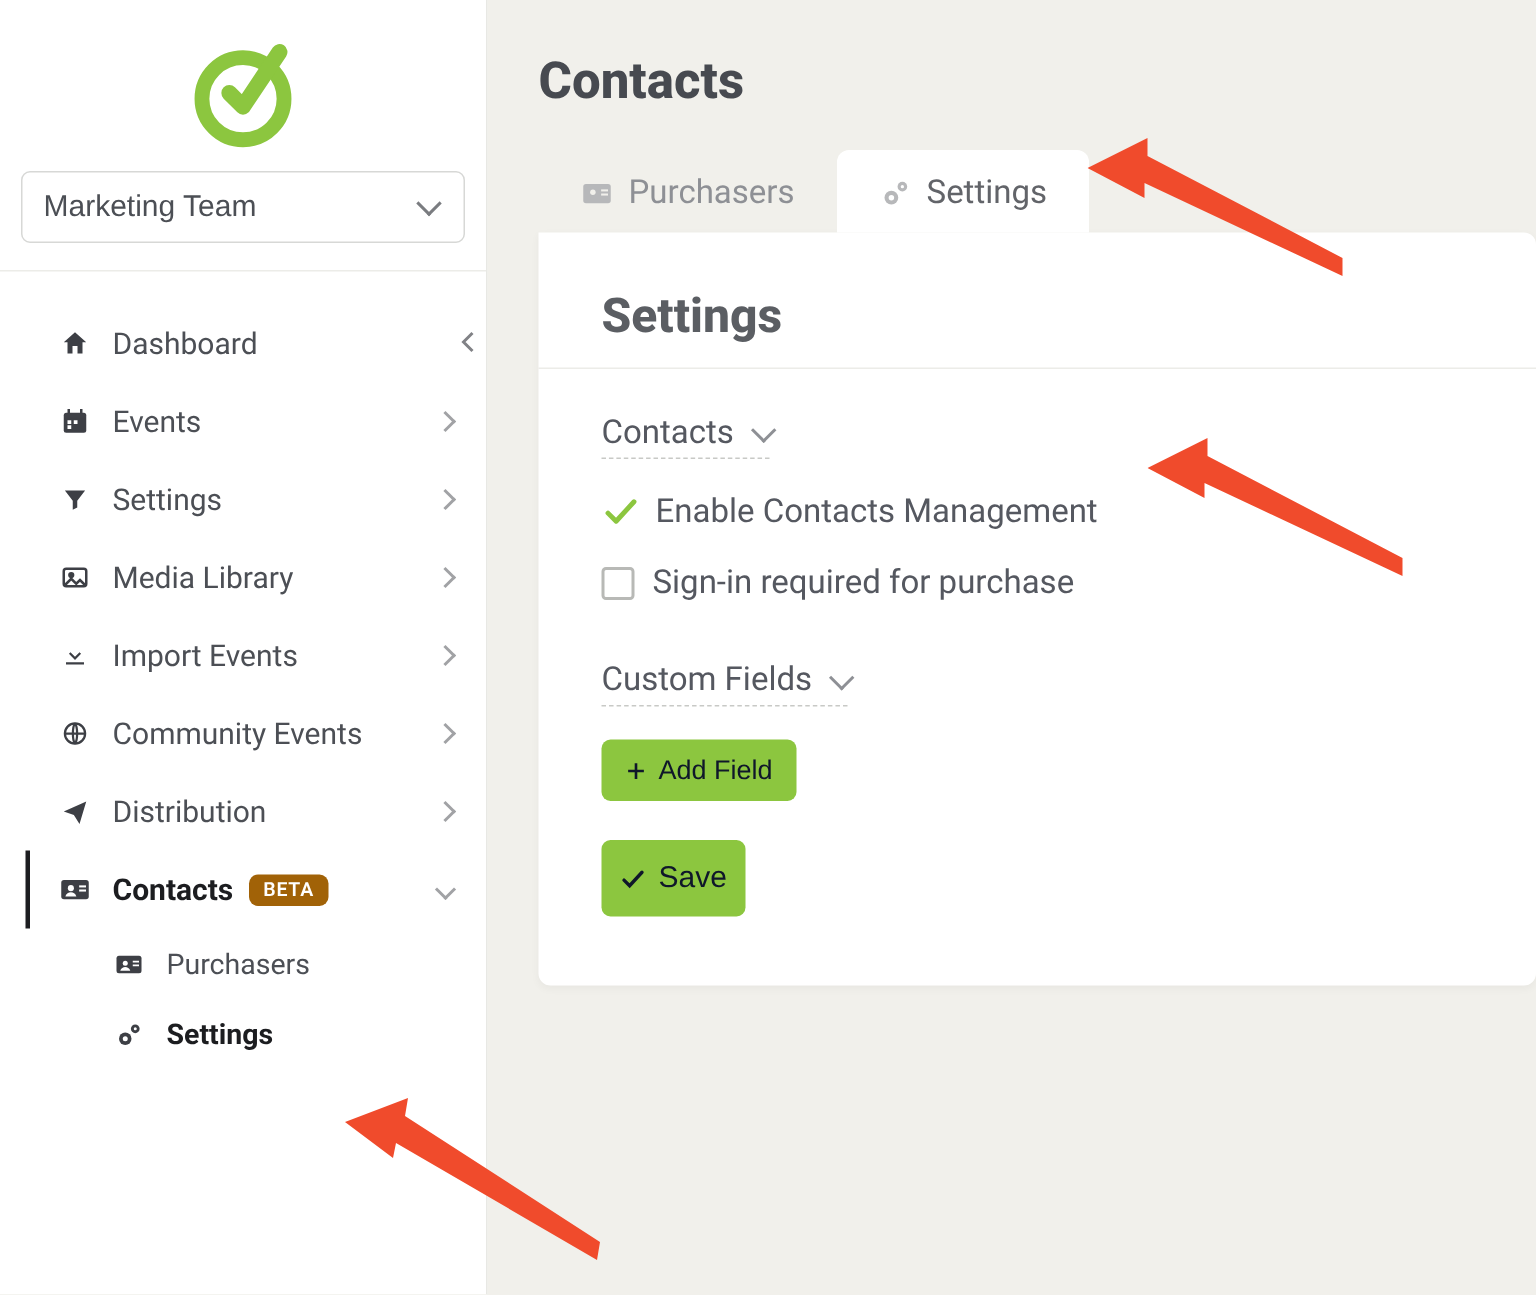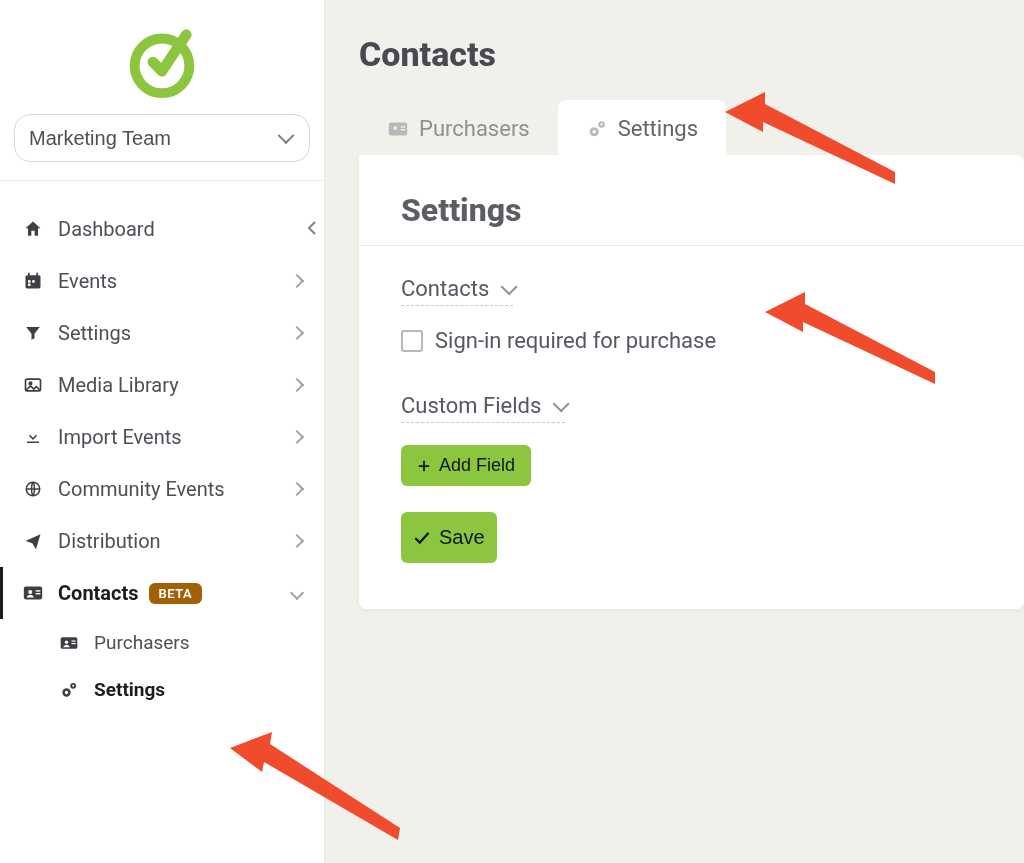--- a/index.html
+++ b/index.html
@@ -28,21 +28,21 @@
   .logo {
     width: 76px;
     height: 76px;
   }
   .team-select-wrap {
     padding: 4px 14px 18px;
   }
   .team-select {
     width: 100%;
     border: 1px solid #d7d8d6;
-    border-radius: 16px;
+    border-radius: 6px;
     padding: 12px 14px;
     font-size: 20px;
     background: #fff;
     color: #4c4f55;
     appearance: none;
     position: relative;
   }
   .team-select-container {
     position: relative;
   }
@@ -58,20 +58,21 @@
     transform: translateY(-70%) rotate(45deg);
     pointer-events: none;
   }
   .divider {
     height: 1px;
     background: #ecece8;
     margin: 0;
   }
   .nav {
     padding-top: 22px;
+    padding-left: 17px;
   }
   .nav-item {
     display: flex;
     align-items: center;
     padding: 14px 22px;
     font-size: 20px;
     color: #4c4f55;
     position: relative;
     cursor: pointer;
   }
@@ -427,20 +428,28 @@
 
   <div class="panel">
     <h2 class="panel-title">Settings</h2>
     <hr>
 
     <div class="section-head">
       <span>Contacts</span>
       <span class="caret"></span>
     </div>
 
+    <div class="check-row">
+      <span class="checkmark">
+        <svg viewBox="0 0 24 24" width="26" height="26" fill="none" stroke="currentColor" stroke-width="3" stroke-linecap="round" stroke-linejoin="round">
+            <path d="M4 13l5 5L20 6"></path>
+          </svg>
+      </span>
+      <span>Enable Contacts Management</span>
+    </div>
 
     <div class="check-row">
       <span class="checkbox"></span>
       <span>Sign-in required for purchase</span>
     </div>
 
     <div style="height:18px"></div>
 
     <div class="section-head">
       <span>Custom Fields</span>

